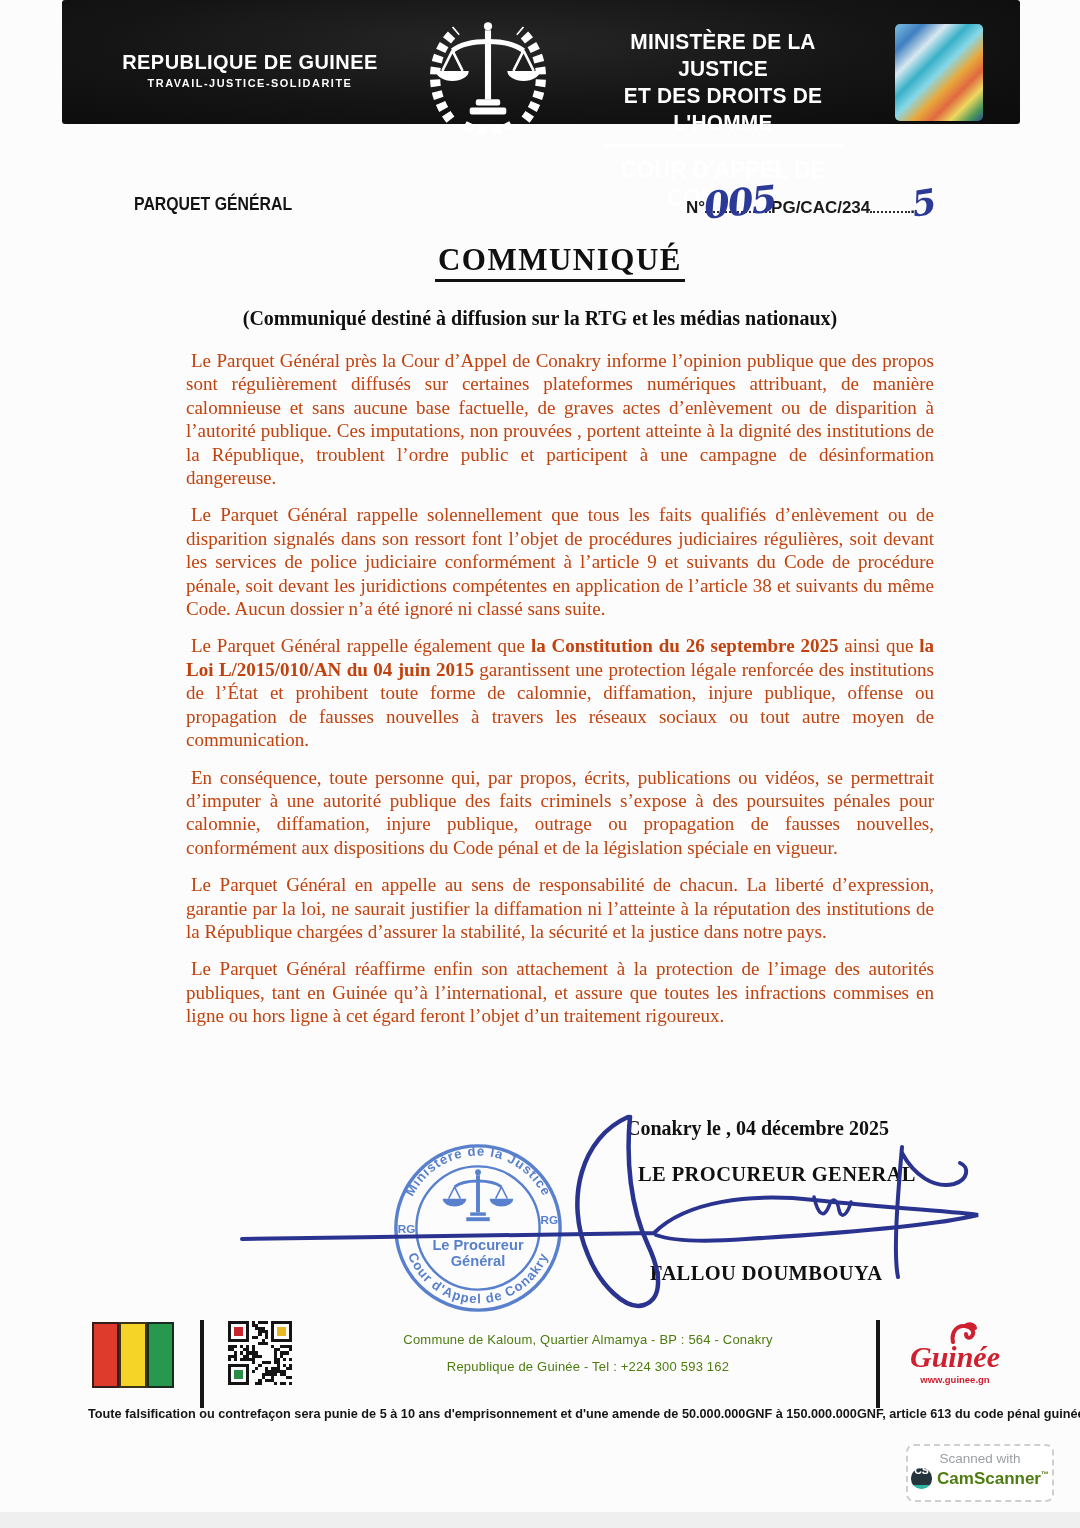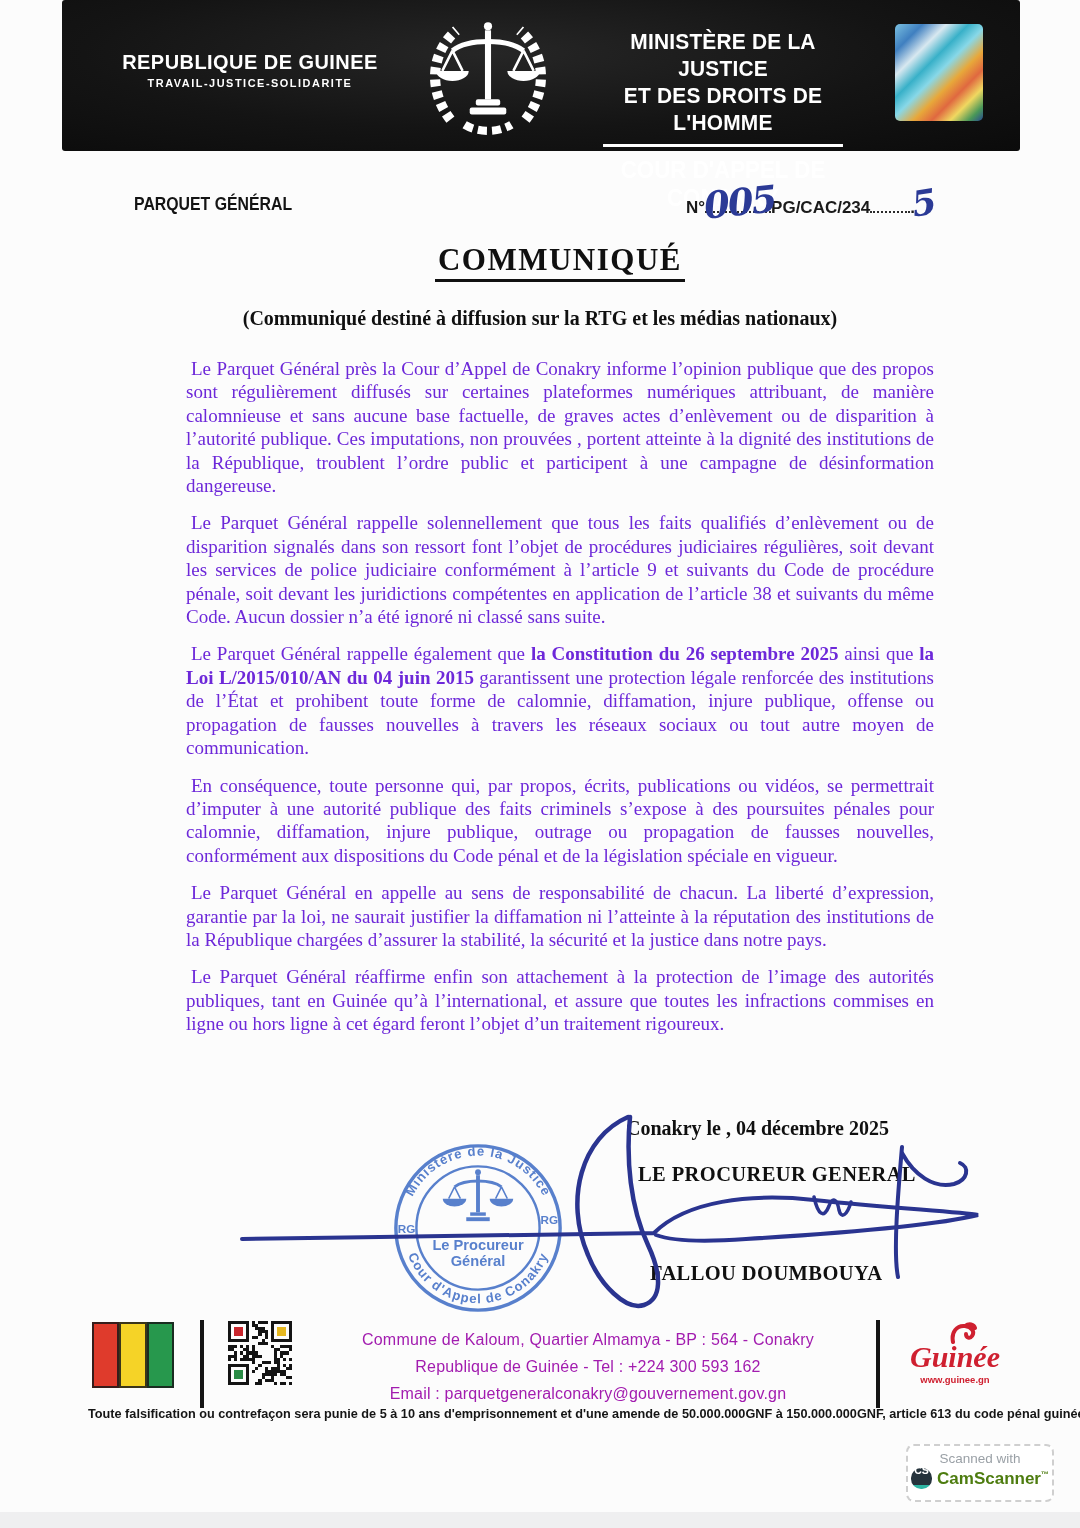--- a/index.html
+++ b/index.html
@@ -1,20 +1,20 @@
 <!DOCTYPE html>
 <html><head>
 <meta charset="utf-8">
 <style>
   html,body{margin:0;padding:0;background:#e9e9e9;}
   .page{position:relative;width:1080px;height:1528px;background:#fcfcfc;overflow:hidden;
         font-family:"Liberation Serif",serif;color:#101010;}
 
   
-  .banner{position:absolute;left:62px;top:0;width:958px;height:151px;border-radius:3px;
+  .banner{position:absolute;left:62px;top:0;width:958px;height:124px;border-radius:3px;
           background:radial-gradient(ellipse at 45% 35%, #262626 0%, #141414 55%, #0b0b0b 100%);}
   .rep-block{position:absolute;left:38px;top:50px;width:300px;text-align:center;color:#fff;
              font-family:"Liberation Sans",sans-serif;transform:scaleX(.95);}
   .rep-line1{font-size:21px;font-weight:bold;letter-spacing:.5px;}
   .rep-line2{font-size:11.5px;font-weight:bold;letter-spacing:1.6px;margin-top:3px;}
   .emblem{position:absolute;left:360px;top:10px;width:132px;height:132px;}
   .ministry-block{position:absolute;left:518px;top:28px;width:286px;text-align:center;color:#fff;
                   font-family:"Liberation Sans",sans-serif;transform:scaleX(.93);}
   .min-line{font-size:22.5px;font-weight:bold;letter-spacing:.2px;line-height:1.2;}
   .min-rule{height:3px;background:#fff;margin:8px 14px 9px;}
@@ -34,38 +34,38 @@
   .hand-num{left:18px;top:-18px;font-size:37px;transform:rotate(-6deg);letter-spacing:-2px;}
   .hand-suffix{left:226px;top:-16px;font-size:35px;transform:rotate(-9deg);}
 
   
   .title{position:absolute;left:186px;width:748px;top:242px;text-align:center;}
   .title span{font-size:31px;font-weight:bold;letter-spacing:1.5px;
               border-bottom:3.5px solid #111;padding:0 3px 2px;margin-top:24px;}
   .subtitle{position:absolute;left:126px;width:828px;top:307px;text-align:center;
             font-size:20px;font-weight:bold;}
   .paras{position:absolute;left:186px;top:349px;width:748px;}
-  .paras p{margin:8px 0 14px;font-size:19px;line-height:23.4px;text-align:justify;
-           text-indent:5px;color:#6d28d9;}
+  .paras p{margin:0 0 14px;font-size:19px;line-height:23.4px;text-align:justify;
+           text-indent:5px;color:#c2410c;}
   .paras .b{font-weight:bold;}
 
   
   .date-line{position:absolute;left:626px;top:1117px;font-size:20px;font-weight:bold;}
   .proc-title{position:absolute;left:638px;top:1163px;font-size:20.5px;font-weight:bold;letter-spacing:.4px;}
   .signatory{position:absolute;left:650px;top:1262px;font-size:20.5px;font-weight:bold;letter-spacing:.4px;}
   .stamp{position:absolute;left:390px;top:1140px;width:176px;height:176px;opacity:.92;}
   .sig{position:absolute;left:238px;top:1103px;width:785px;height:220px;}
 
   
   .footer-flag{position:absolute;left:92px;top:1322px;width:82px;height:66px;display:flex;}
   .footer-flag span{flex:1;border:2.5px solid rgba(25,25,25,.85);}
   .fdiv{position:absolute;width:4px;background:#151515;}
   .qr{position:absolute;left:228px;top:1321px;width:64px;height:64px;}
   .addr{position:absolute;left:318px;top:1326px;width:540px;text-align:center;
-        font-family:"Liberation Sans",sans-serif;font-size:16px;color:#a21caf;
+        font-family:"Liberation Sans",sans-serif;font-size:13px;color:#4d7c0f;
         line-height:27px;letter-spacing:.2px;}
   .guinee{position:absolute;left:893px;top:1322px;width:124px;text-align:center;color:#cf2030;}
   .guinee .gele{height:22px;}
   .guinee .gtext{font-family:"Liberation Serif",serif;font-style:italic;font-weight:bold;
                  font-size:30px;line-height:1;margin-top:-6px;}
   .guinee .gurl{font-family:"Liberation Sans",sans-serif;font-size:9.5px;font-weight:bold;margin-top:2px;}
   .warning{position:absolute;left:88px;top:1406px;width:960px;font-family:"Liberation Sans",sans-serif;
            font-size:13.5px;font-weight:bold;color:#151515;white-space:nowrap;
            transform:scaleX(.94);transform-origin:left;}
   .graystrip{position:absolute;left:0;top:1512px;width:1080px;height:16px;background:#efeff0;}
@@ -317,21 +317,20 @@
       <rect x="16" y="2" width="3" height="3" fill="#e6b821"></rect>
       <rect x="0" y="14" width="7" height="1" fill="#141414"></rect>
       <rect x="0" y="20" width="7" height="1" fill="#141414"></rect>
       <rect x="0" y="14" width="1" height="7" fill="#141414"></rect>
       <rect x="6" y="14" width="1" height="7" fill="#141414"></rect>
       <rect x="2" y="16" width="3" height="3" fill="#2a8c46"></rect>
     </svg>
   <div class="addr">
     <div>Commune de Kaloum, Quartier Almamya - BP : 564 - Conakry</div>
     <div>Republique de Guinée - Tel : +224 300 593 162</div>
-    <div>Email : parquetgeneralconakry@gouvernement.gov.gn</div>
   </div>
   <div class="fdiv" style="left:876px;top:1320px;height:88px"></div>
   <div class="guinee">
     <svg class="gele" viewBox="0 0 60 22" width="60" height="22">
       <path d="M 28,20 C 26,10 32,3 40,4 C 47,5 50,10 47,14 C 45,17 41,16 41,12 M 40,4 C 44,1 49,2 50,6" fill="none" stroke="#cf2030" stroke-width="4" stroke-linecap="round"></path>
     </svg>
     <div class="gtext">Guinée</div>
     <div class="gurl">www.guinee.gn</div>
   </div>
 

